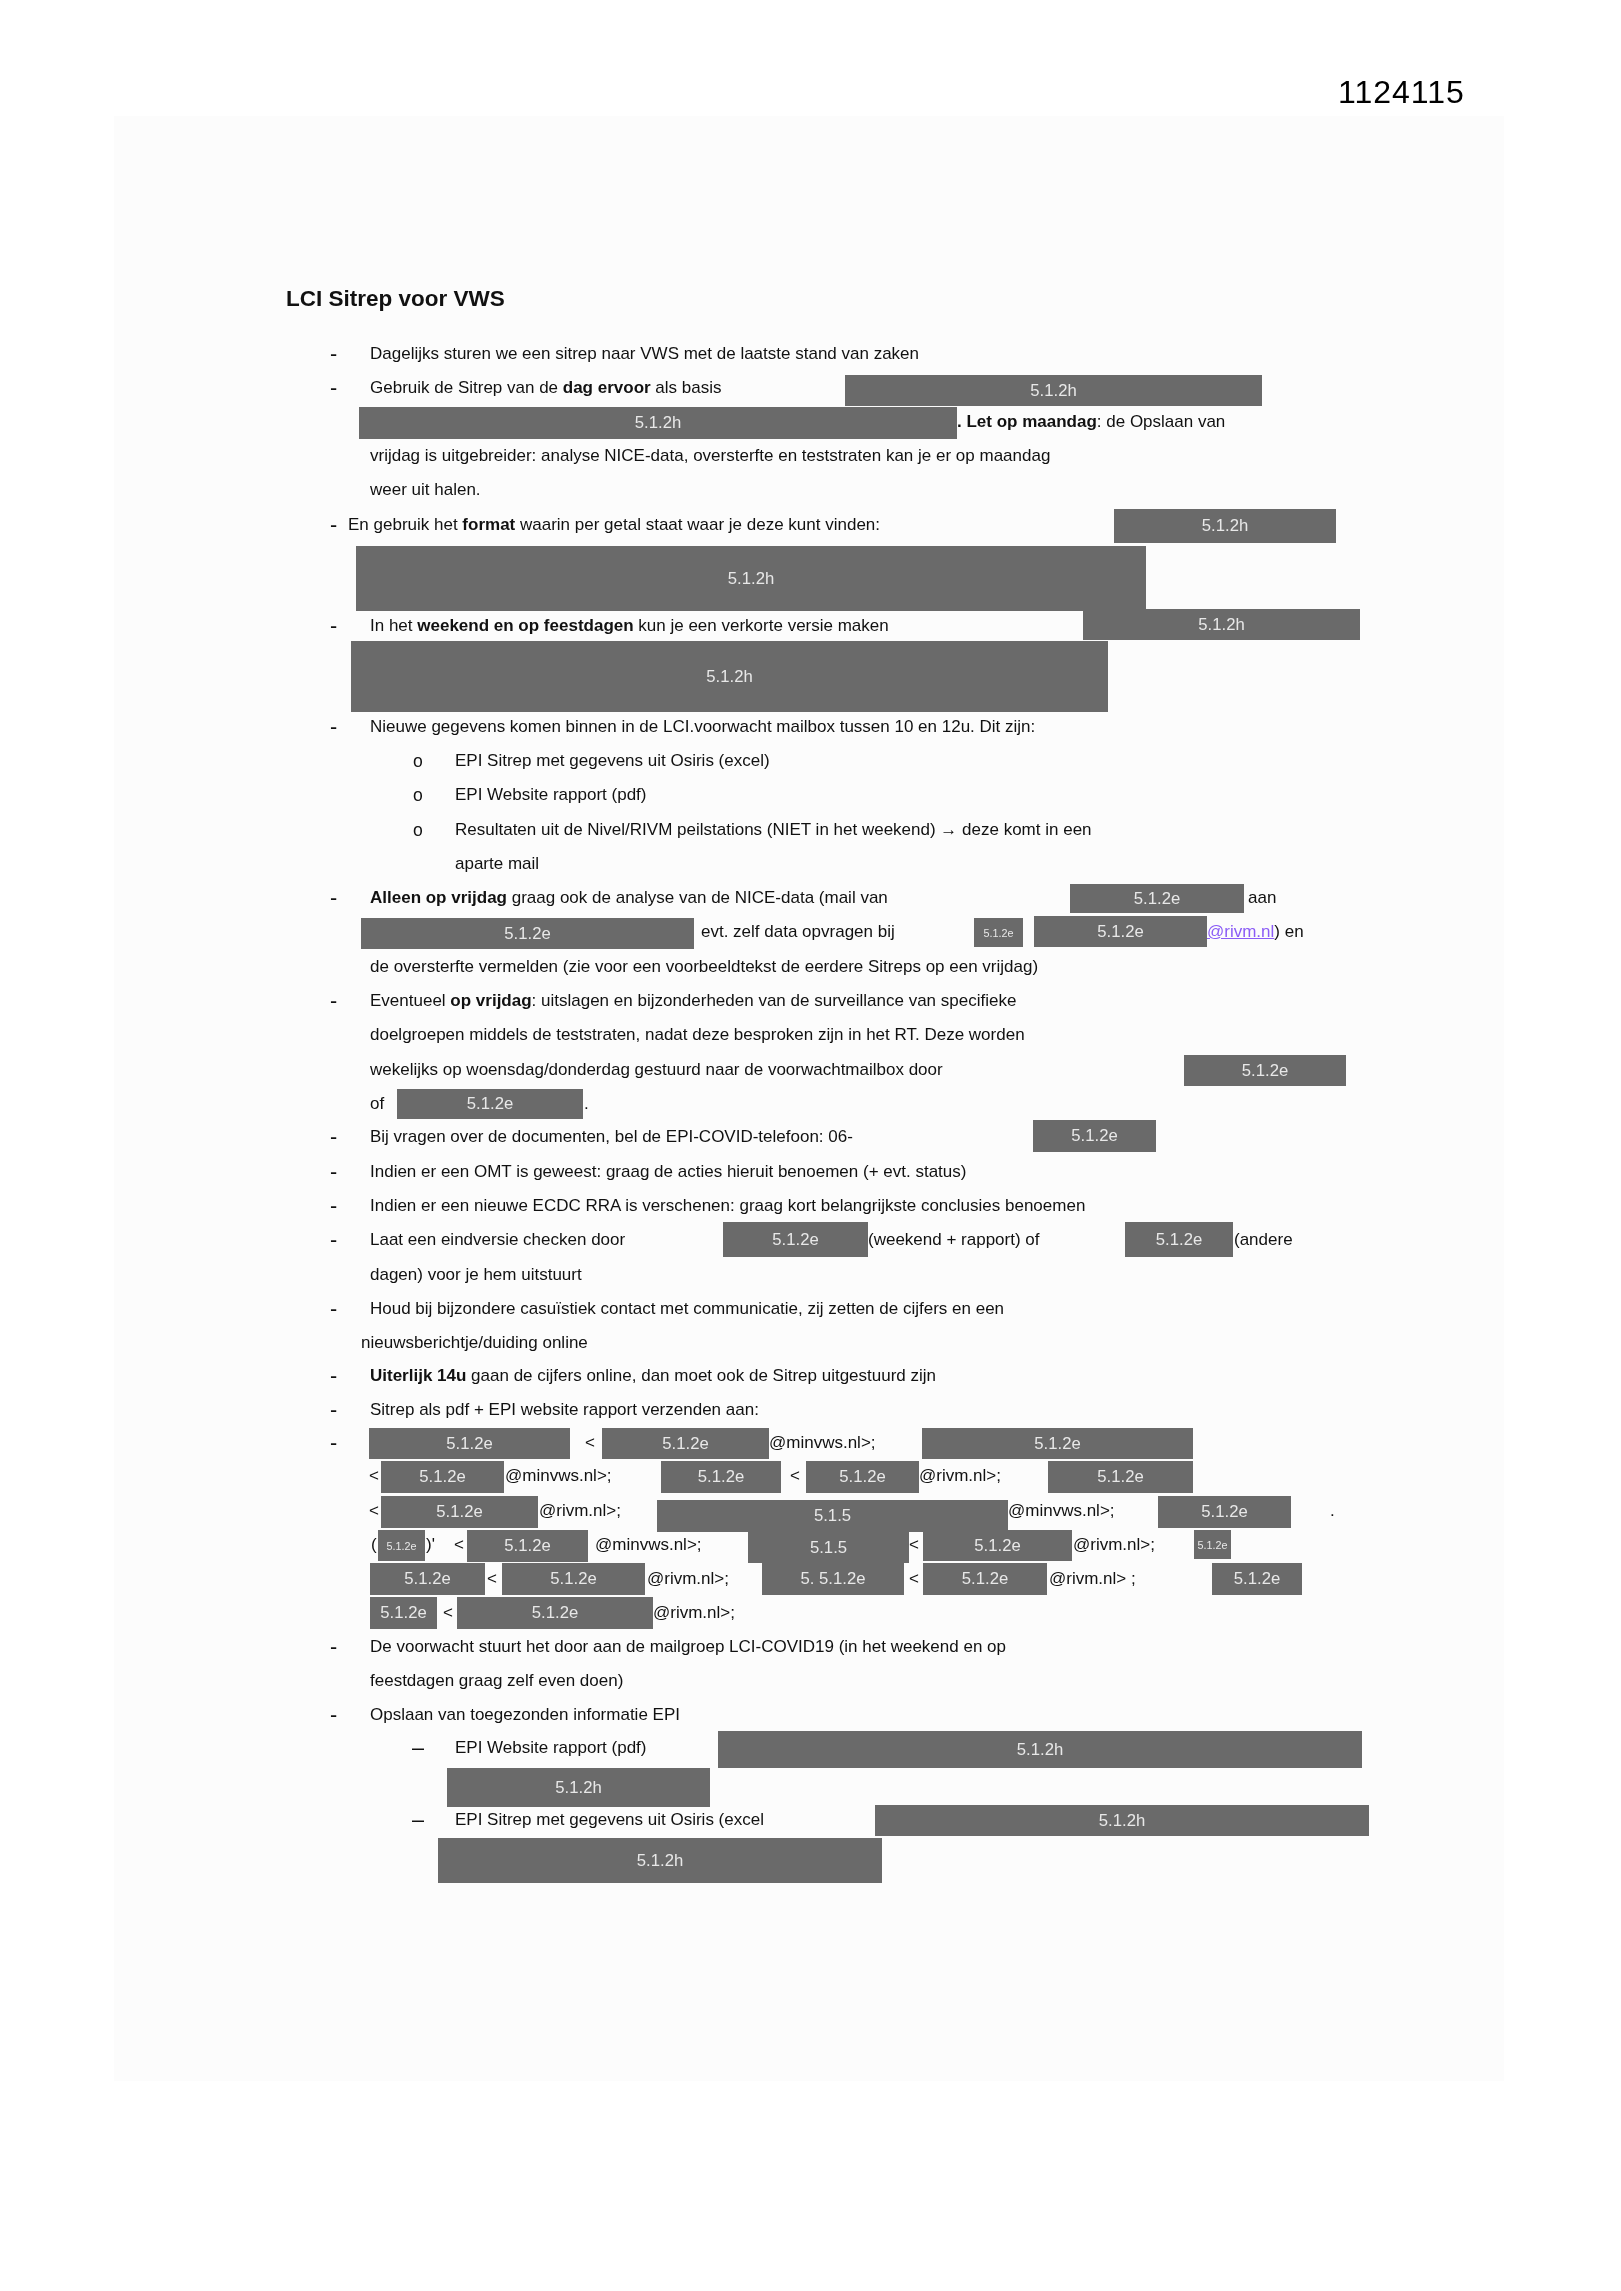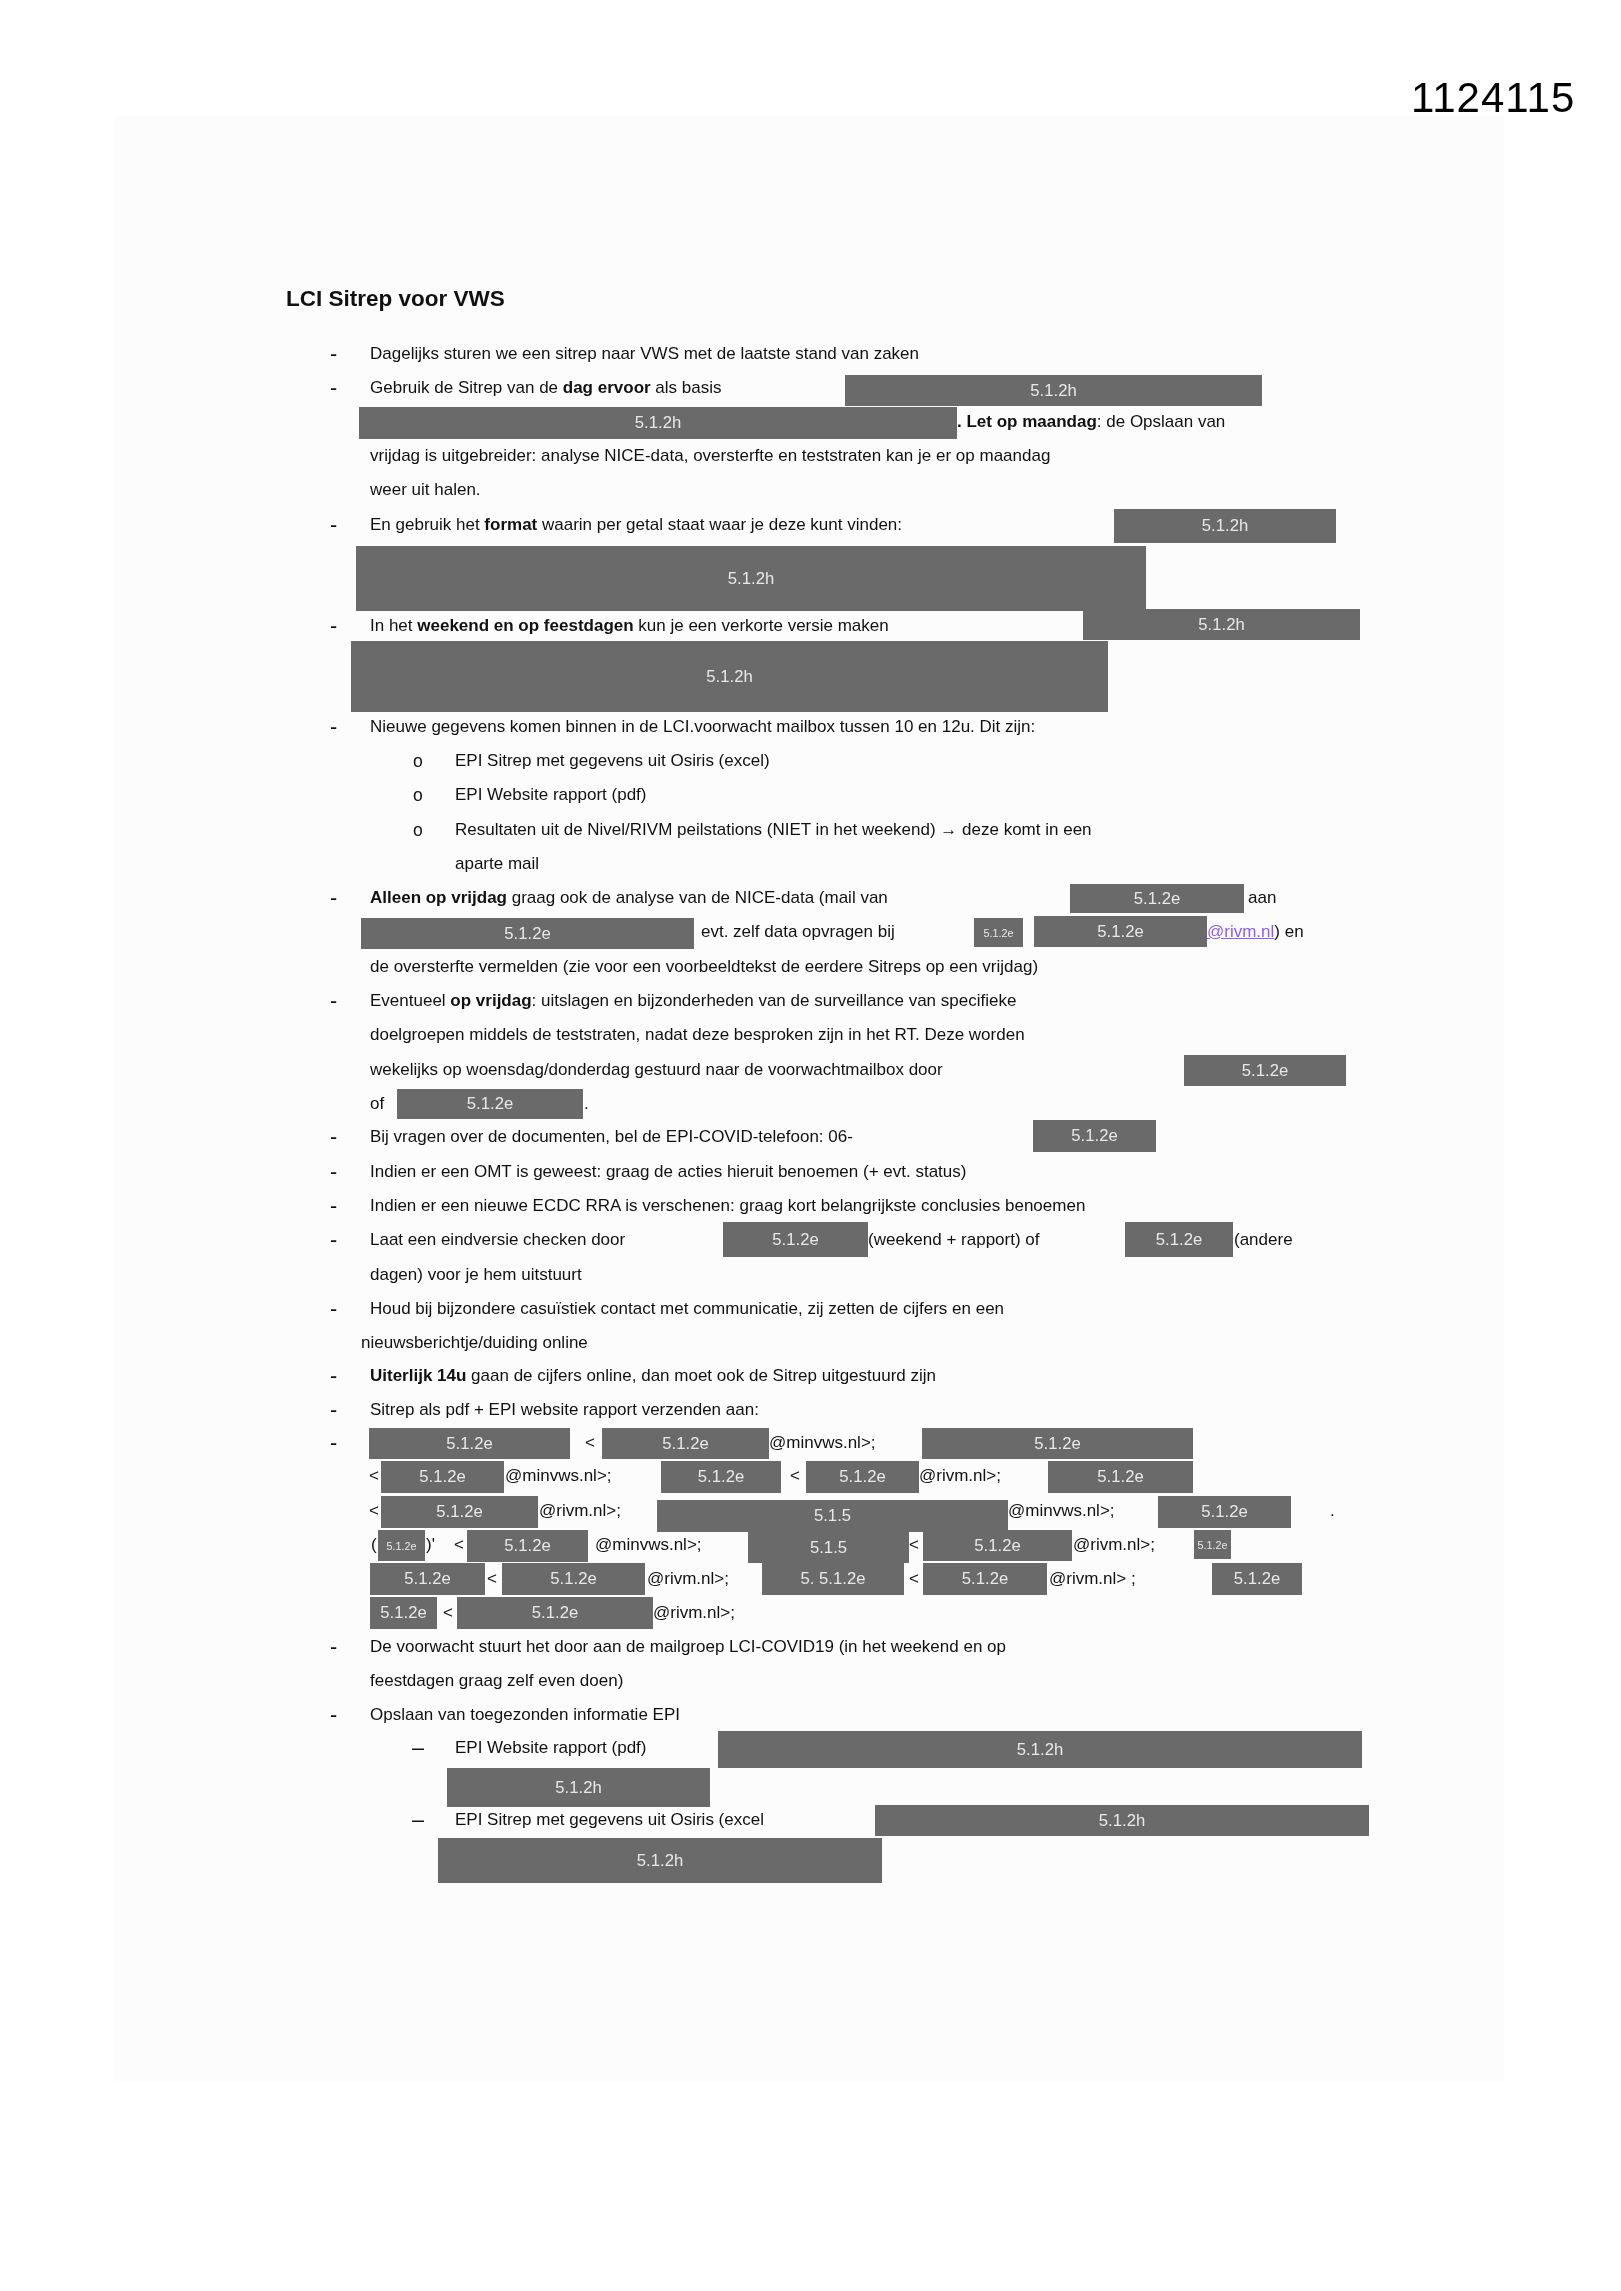--- a/index.html
+++ b/index.html
@@ -1,19 +1,19 @@
 <!DOCTYPE html>
 <html><head>
 <meta charset="utf-8">
 <style>
   html, body { margin:0; padding:0; }
   body { width:1621px; height:2292px; background:#ffffff; position:relative; overflow:hidden;
          font-family:"Liberation Sans", "DejaVu Sans", sans-serif; color:#111; }
   .inset { position:absolute; left:114px; top:116px; width:1390px; height:1965px; background:#fcfcfc; }
-  .docnum { position:absolute; left:1411px; top:74px; font-size:42px; color:#000; letter-spacing:1px; }
+  .docnum { position:absolute; left:1338px; top:74px; font-size:32px; color:#000; letter-spacing:1px; }
   .title { position:absolute; left:286px; top:286px; font-size:22.5px; font-weight:bold; }
   .line { position:absolute; height:32px; font-size:17px; line-height:32px; white-space:nowrap; }
   .dash { position:absolute; left:330px; font-size:21.6px; line-height:32px; }
   .circ { position:absolute; left:413px; font-size:17.6px; line-height:32px; }
   .ndash { position:absolute; left:412px; font-size:21.6px; line-height:32px; }
   b { font-weight:bold; }
   .red { position:absolute; background:#6a6a6a; color:#e8e8e8; font-size:16.7px; display:flex;
          align-items:center; justify-content:center; font-family:"Liberation Sans", sans-serif; }
   .red.small { font-size:10.8px; }
   .link { color:#8b5cf6; text-decoration:underline; }
@@ -30,21 +30,21 @@
 
 <span class="dash" style="top:372px">-</span>
 <div class="line" style="left:370px;top:372px"><span>Gebruik de Sitrep van de </span><b>dag ervoor</b><span> als basis</span></div>
 <div class="red" style="left:845px;top:375px;width:417px;height:31px">5.1.2h</div>
 <div class="red" style="left:359px;top:407px;width:598px;height:32px">5.1.2h</div>
 <div class="line" style="left:957px;top:406px"><b>. Let op maandag</b><span>: de Opslaan van</span></div>
 <div class="line" style="left:370px;top:440px">vrijdag is uitgebreider: analyse NICE-data, oversterfte en teststraten kan je er op maandag</div>
 <div class="line" style="left:370px;top:474px">weer uit halen.</div>
 
 <span class="dash" style="top:509px">-</span>
-<div class="line" style="left:370px;top:509px"><span>En gebruik het </span><b>format</b><span> waarin per getal staat waar je deze kunt vinden:</span></div>
+<div class="line" style="left:348px;top:509px"><span>En gebruik het </span><b>format</b><span> waarin per getal staat waar je deze kunt vinden:</span></div>
 <div class="red" style="left:1114px;top:509px;width:222px;height:34px">5.1.2h</div>
 <div class="red" style="left:356px;top:546px;width:790px;height:65px">5.1.2h</div>
 
 <span class="dash" style="top:610px">-</span>
 <div class="line" style="left:370px;top:610px"><span>In het </span><b>weekend en op feestdagen</b><span> kun je een verkorte versie maken</span></div>
 <div class="red" style="left:1083px;top:609px;width:277px;height:31px">5.1.2h</div>
 <div class="red" style="left:351px;top:641px;width:757px;height:71px">5.1.2h</div>
 
 <span class="dash" style="top:711px">-</span>
 <div class="line" style="left:370px;top:711px">Nieuwe gegevens komen binnen in de LCI.voorwacht mailbox tussen 10 en 12u. Dit zijn:</div>

